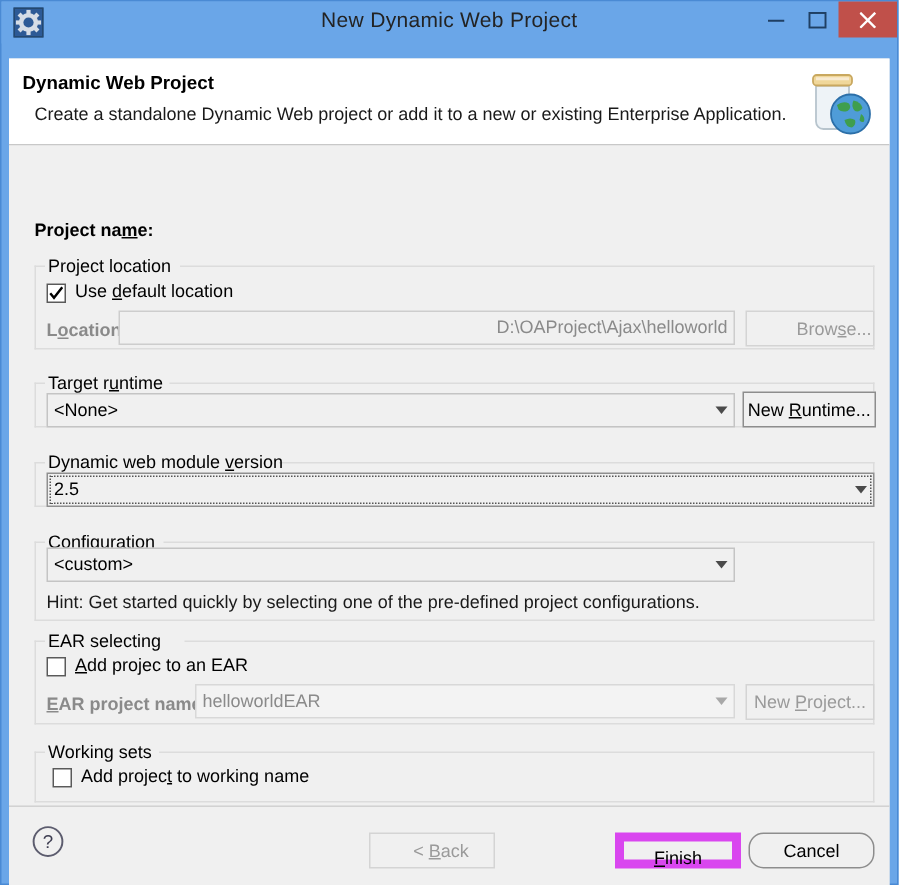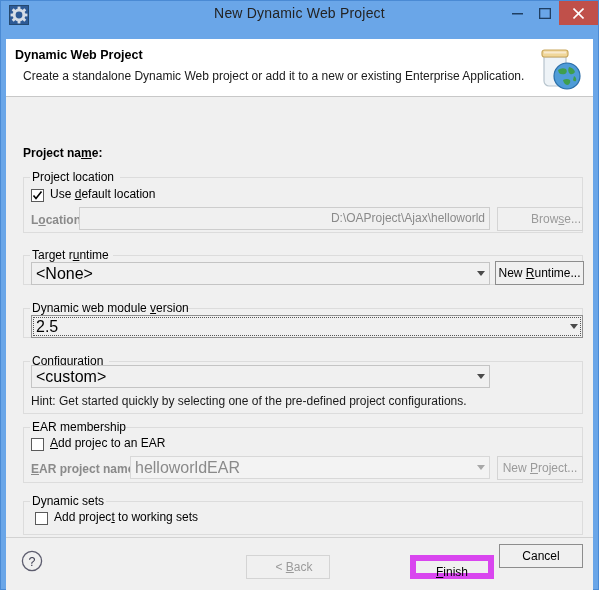--- a/index.html
+++ b/index.html
@@ -171,21 +171,21 @@
   }
 
   
   .combo {
     position: absolute;
     box-sizing: border-box;
     background: #f0f0f0;
     border: 1px solid #c4c4c4;
     height: 23px;
     line-height: 21px;
-    font-size: 16px;
+    font-size: 12px;
     color: #000;
     padding: 0 4px;
     overflow: hidden;
     white-space: nowrap;
   }
   .combo.disabled { color: #8a8a8a; border-color: #d8d8d8; }
   .combo.focused {
     border: 1px solid #8f8f8f;
     background: #f0f0f0;
   }
@@ -405,57 +405,57 @@
 
       <div class="combo" style="left:25px; top:268px; width:459px;">
         <span>&lt;custom&gt;</span>
         <span class="combo-arrow"></span>
       </div>
       <div class="hint" style="left:25px; top:297px;">Hint: Get started quickly by selecting one of the pre-defined project configurations.</div>
 
       <div class="group" style="left:17px; top:330px; width:560px; height:56px;"></div>
       <div class="group-top-left" style="left:17px; top:330px; width:7px;"></div>
       <div class="group-top-right" style="left:117px; top:330px; width:460px;"></div>
-      <div class="group-title" style="left:26px; top:323px;">EAR membership</div>
+      <div class="group-title" style="left:26px; top:323px;">EAR selecting</div>
 
       <div class="checkbox-wrap" style="left:25px; top:339px;">
         <span class="cbox"></span>
         <span class="cbox-label"><span class="u">A</span><span>dd projec to an EAR</span></span>
       </div>
 
       <div class="row-label" style="left:25px; top:365px; color:#8a8a8a;"><span class="u">E</span><span>AR project name:</span></div>
       <div class="combo disabled" style="left:124px; top:359px; width:360px; background:#f3f3f3;">
         <span>helloworldEAR</span>
         <span class="combo-arrow"></span>
       </div>
       <div class="button disabled" style="left:491px; top:359px; width:86px;"><span>New </span><span class="u">P</span><span>roject...</span></div>
 
       <div class="group" style="left:17px; top:404px; width:560px; height:34px;"></div>
       <div class="group-top-left" style="left:17px; top:404px; width:7px;"></div>
       <div class="group-top-right" style="left:100px; top:404px; width:477px;"></div>
-      <div class="group-title" style="left:26px; top:397px;">Dynamic sets</div>
+      <div class="group-title" style="left:26px; top:397px;">Working sets</div>
 
       <div class="checkbox-wrap" style="left:29px; top:413px;">
         <span class="cbox"></span>
-        <span class="cbox-label"><span>Add projec</span><span class="u">t</span><span> to working sets</span></span>
+        <span class="cbox-label"><span>Add projec</span><span class="u">t</span><span> to working name</span></span>
       </div>
 
       <div class="annotation" style="left:337px; top:456px;">单击</div>
     </div>
 
     <div class="footer">
       <div class="help-icon">
         <svg width="22" height="22" viewBox="0 0 22 22">
           <circle cx="11" cy="11" r="9.6" fill="#f0f0f0" stroke="#5c5c6e" stroke-width="1.3"></circle>
           <text x="11" y="15.6" font-family="Liberation Sans, sans-serif" font-size="12.5" fill="#3c3c50" text-anchor="middle">?</text>
         </svg>
       </div>
 
       <div class="button disabled" style="left:240px; top:17px; width:84px;padding-left:12px;"><span>&lt; </span><span class="u">B</span><span>ack</span></div>
 
 
       <div class="button default-btn" style="left:404px; top:17px; width:84px;"><span></span><span class="u">F</span><span>inish</span></div>
 
-      <div class="button" style="left:493px; top:6px; width:84px;">Cancel</div>
+      <div class="button" style="left:493px; top:17px; width:84px;border-radius:10px;">Cancel</div>
     </div>
 
   </div>
 </div>
 
 </body></html>

